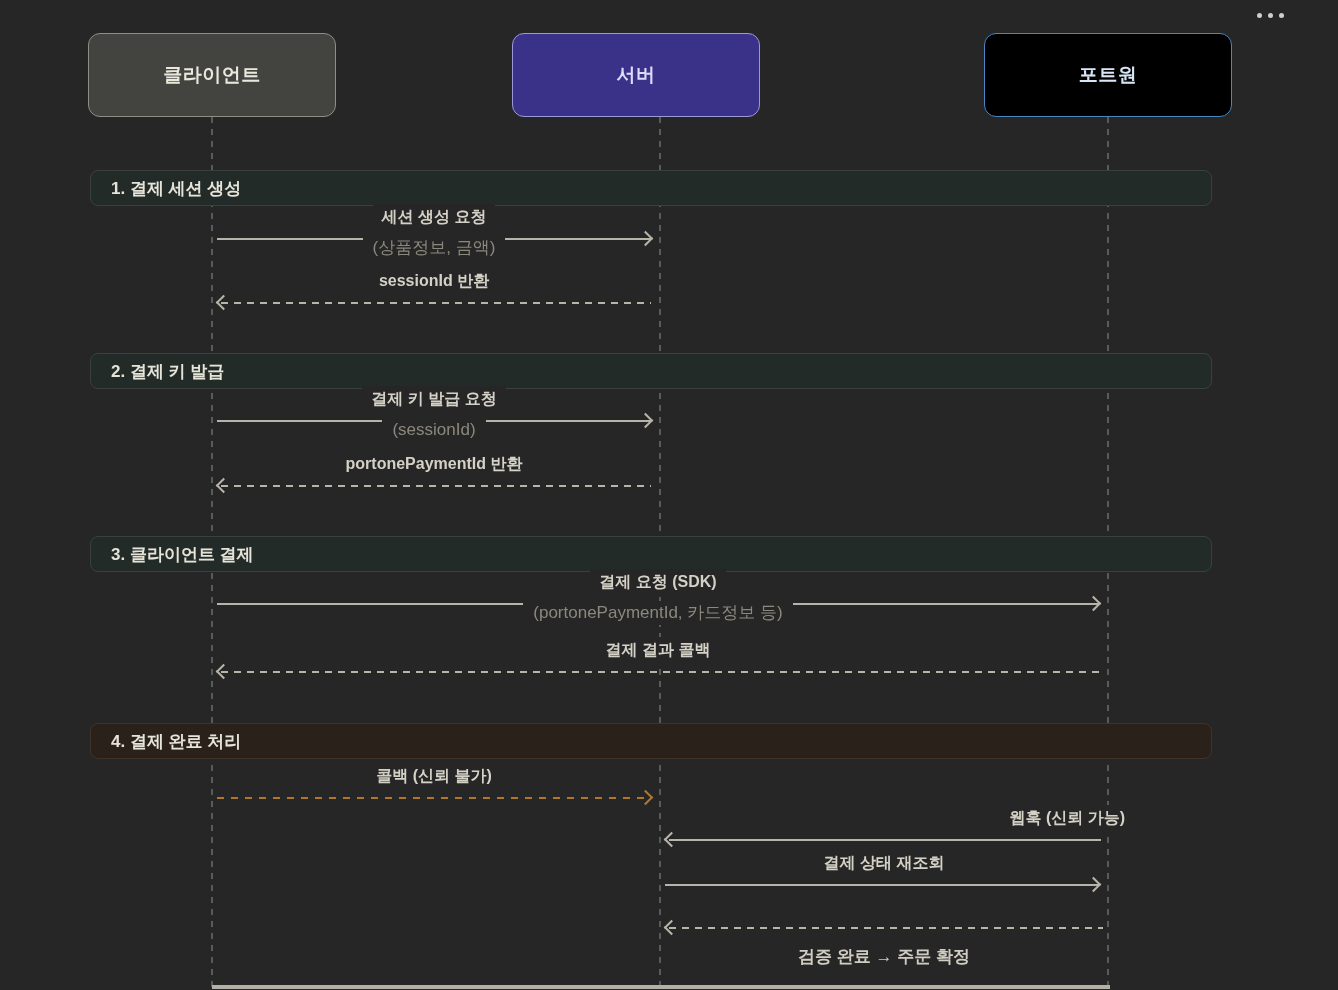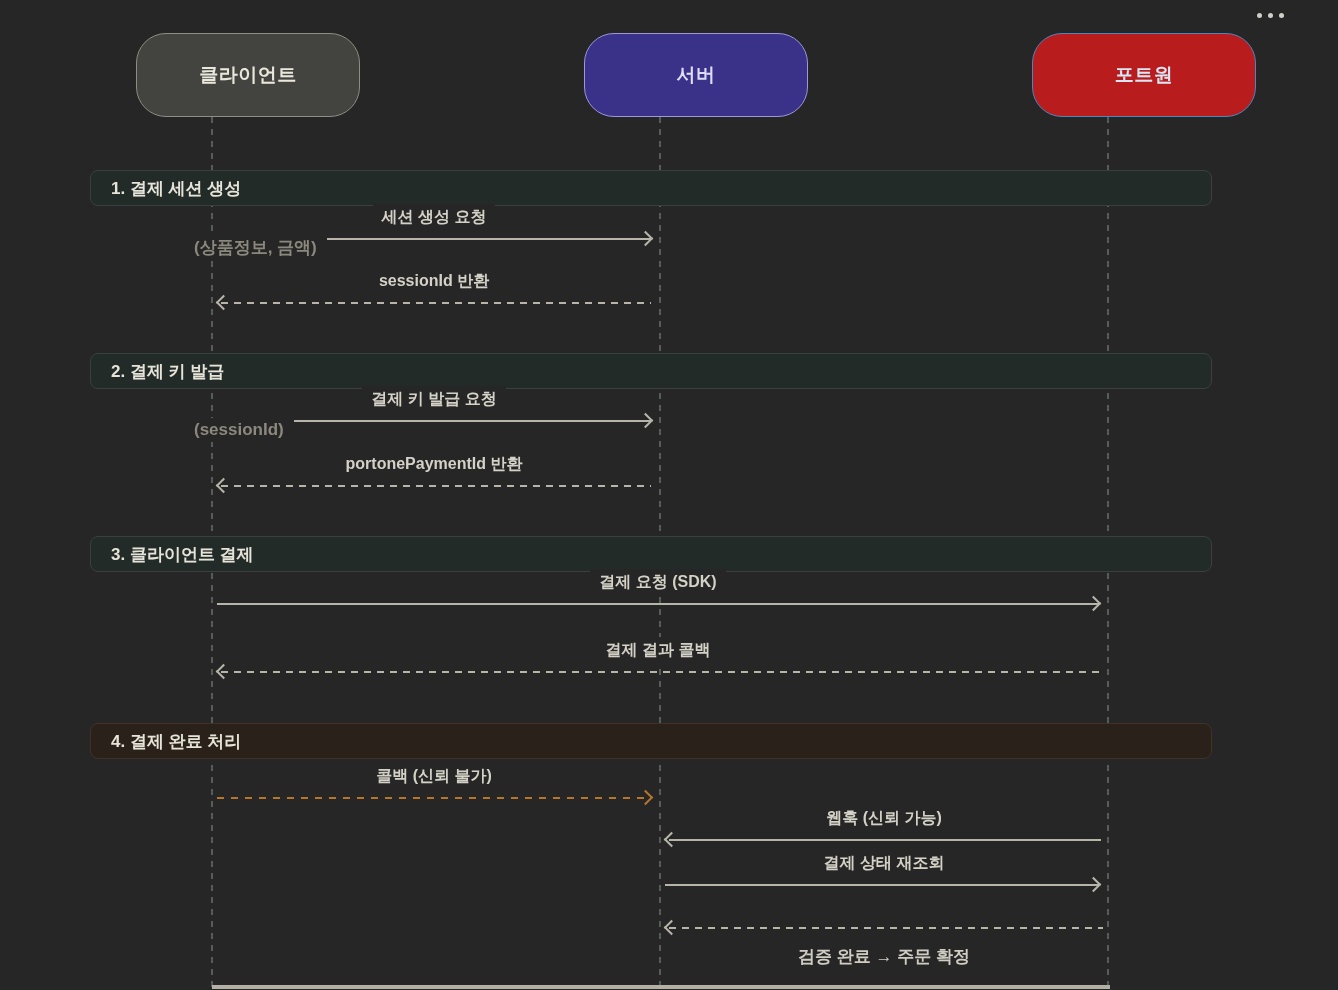--- a/index.html
+++ b/index.html
@@ -7,27 +7,27 @@
     position:relative;width:1338px;height:990px;background:#262626;overflow:hidden;
     font-family:"Liberation Sans","DejaVu Sans",sans-serif;
   }
   
   .lifeline{
     position:absolute;top:117px;bottom:0;width:2px;z-index:1;
     background:repeating-linear-gradient(180deg,#565c58 0 6px,transparent 6px 12px);
   }
   
   .actor{
-    position:absolute;top:33px;width:224px;height:84px;border-radius:30px;
+    position:absolute;top:33px;width:248px;height:84px;border-radius:12px;
     display:flex;align-items:center;justify-content:center;z-index:4;
-    font-size:19px;font-weight:700;letter-spacing:.5px;box-sizing:border-box;margin-left:48px;
+    font-size:19px;font-weight:700;letter-spacing:.5px;box-sizing:border-box;
   }
   .actor.client{background:#434340;border:1.5px solid #8e8e85;color:#eae8dc;}
   .actor.server{background:#3a3189;border:1.5px solid #9d98dc;color:#dedbf8;}
-  .actor.portone{background:#b91c1c;border:1.5px solid #4787c2;color:#d9e6f5;}
+  .actor.portone{background:#000000;border:1.5px solid #4787c2;color:#d9e6f5;}
   
   .section-bar{
     position:absolute;left:90px;width:1122px;height:36px;border-radius:8px;z-index:3;
     display:flex;align-items:center;box-sizing:border-box;padding-left:20px;
     font-size:17px;font-weight:700;color:#e6e4d8;
   }
   .section-bar.teal{background:#232b29;border:1px solid #37423f;}
   .section-bar.brown{background:#2b211b;border:1px solid #41percent3227;}
   .section-bar.brown{background:#2b211b;border:1px solid #413227;}
   
@@ -36,22 +36,22 @@
   .msg-line.dashed{background:repeating-linear-gradient(90deg,#b7b5aa 0 7px,transparent 7px 13px);}
   .msg-line.dashed-orange{background:repeating-linear-gradient(90deg,#b5762c 0 7px,transparent 7px 14px);}
   .chev{position:absolute;width:11px;height:11px;z-index:2;box-sizing:border-box;}
   .chev.right{border-top:2.5px solid #b7b5aa;border-right:2.5px solid #b7b5aa;transform:rotate(45deg);}
   .chev.left{border-bottom:2.5px solid #b7b5aa;border-left:2.5px solid #b7b5aa;transform:rotate(45deg);}
   .chev.orange{border-color:#b5762c;}
   
   .msg-title{position:absolute;width:500px;display:flex;justify-content:center;z-index:3;
     font-size:16px;font-weight:600;color:#d4d1c6;line-height:26px;}
   .msg-title > span{background:#262626;padding:0 9px;}
-  .msg-param{position:absolute;width:500px;display:flex;z-index:3;
-    font-size:17px;font-weight:700;color:#8b887d;line-height:24px;}
+  .msg-param{position:absolute;width:500px;display:flex;justify-content:center;z-index:3;
+    font-size:17px;font-weight:400;color:#8b887d;line-height:24px;}
   .msg-param > span{background:#262626;padding:0 10px;}
   .note-text{position:absolute;width:500px;display:flex;justify-content:center;z-index:3;
     font-size:17px;font-weight:600;color:#cfccc1;line-height:26px;}
   .note-text > span{background:#262626;padding:0 9px;}
   
   .more-btn{position:absolute;left:1246px;top:2px;width:48px;height:26px;border:none;background:transparent;
     display:flex;align-items:center;justify-content:center;gap:6px;cursor:pointer;z-index:5;}
   .more-btn .dot{width:5px;height:5px;border-radius:50%;background:#cfcfca;}
   
   .bottom-cut-line{position:absolute;left:212px;top:985px;width:898px;height:3.5px;background:#b3b1a6;z-index:2;}
@@ -67,21 +67,21 @@
     <span class="dot"></span>
   </button>
 
   <div class="lifeline" style="left:211px;"></div>
   <div class="lifeline" style="left:659px;"></div>
   <div class="lifeline" style="left:1107px;"></div>
 
   <div class="actor client" style="left:88px;">
     <span>클라이언트</span>
   </div>
-  <div class="actor server" style="left:536px;text-align:right;">
+  <div class="actor server" style="left:512px;text-align:right;">
     <span>서버</span>
   </div>
   <div class="actor portone" style="left:984px;">
     <span>포트원</span>
   </div>
 
   <div class="section-bar teal" style="top:170px;">
     <span>1. 결제 세션 생성</span>
   </div>
   <div class="section-bar teal" style="top:353px;">
@@ -122,34 +122,37 @@
     <span>portonePaymentId 반환</span>
     </div>
   <div class="msg-line dashed" style="left:221px;top:485px;width:430px;"></div>
   <span class="chev left" style="left:218px;top:480px;"></span>
 
   <div class="msg-title" style="left:408px;top:569px;align-items:center;">
     <span>결제 요청 (SDK)</span>
     </div>
   <div class="msg-line solid" style="left:217px;top:603px;width:882px;"></div>
   <span class="chev right" style="left:1088px;top:598px;"></span>
+  <div class="msg-param" style="left:408px;top:601px;">
+    <span>(portonePaymentId, 카드정보 등)</span>
+    </div>
 
   <div class="msg-title" style="left:408px;top:637px;">
     <span>결제 결과 콜백</span>
     </div>
   <div class="msg-line dashed" style="left:221px;top:671px;width:882px;"></div>
   <span class="chev left" style="left:218px;top:666px;"></span>
 
   <div class="msg-title" style="left:184px;top:763px;align-items:flex-end;">
     <span>콜백 (신뢰 불가)</span>
     </div>
   <div class="msg-line dashed-orange" style="left:217px;top:797px;width:430px;"></div>
   <span class="chev right orange" style="left:640px;top:792px;"></span>
 
-  <div class="msg-title" style="left:634px;top:805px;">
+  <div class="msg-title" style="left:634px;top:805px;justify-content:flex-end;">
     <span>웹훅 (신뢰 가능)</span>
     </div>
   <div class="msg-line solid" style="left:669px;top:839px;width:432px;"></div>
   <span class="chev left" style="left:666px;top:834px;"></span>
 
   <div class="msg-title" style="left:634px;top:850px;">
     <span>결제 상태 재조회</span>
     </div>
   <div class="msg-line solid" style="left:665px;top:884px;width:434px;"></div>
   <span class="chev right" style="left:1088px;top:879px;"></span>

